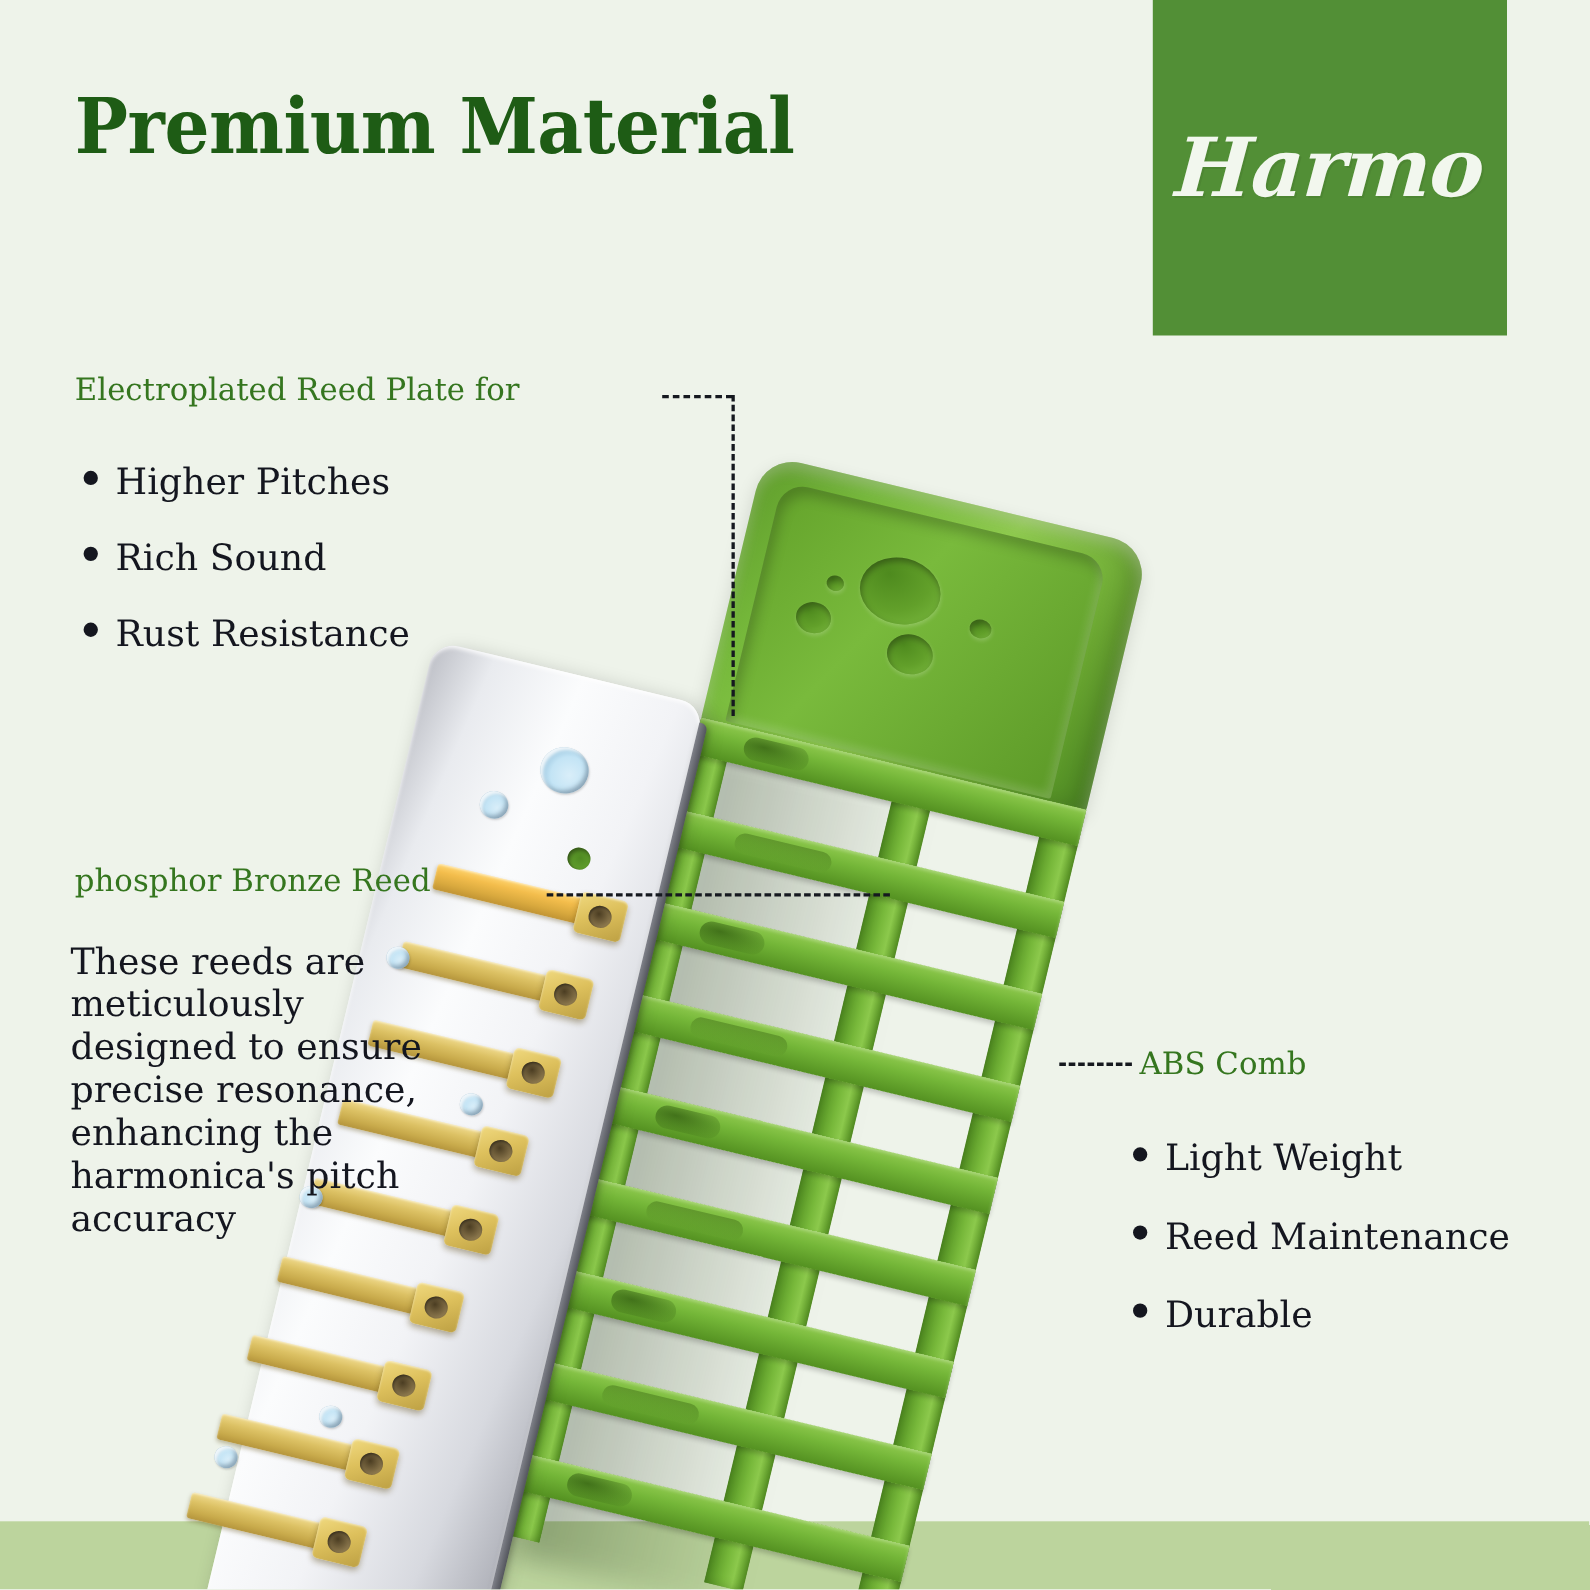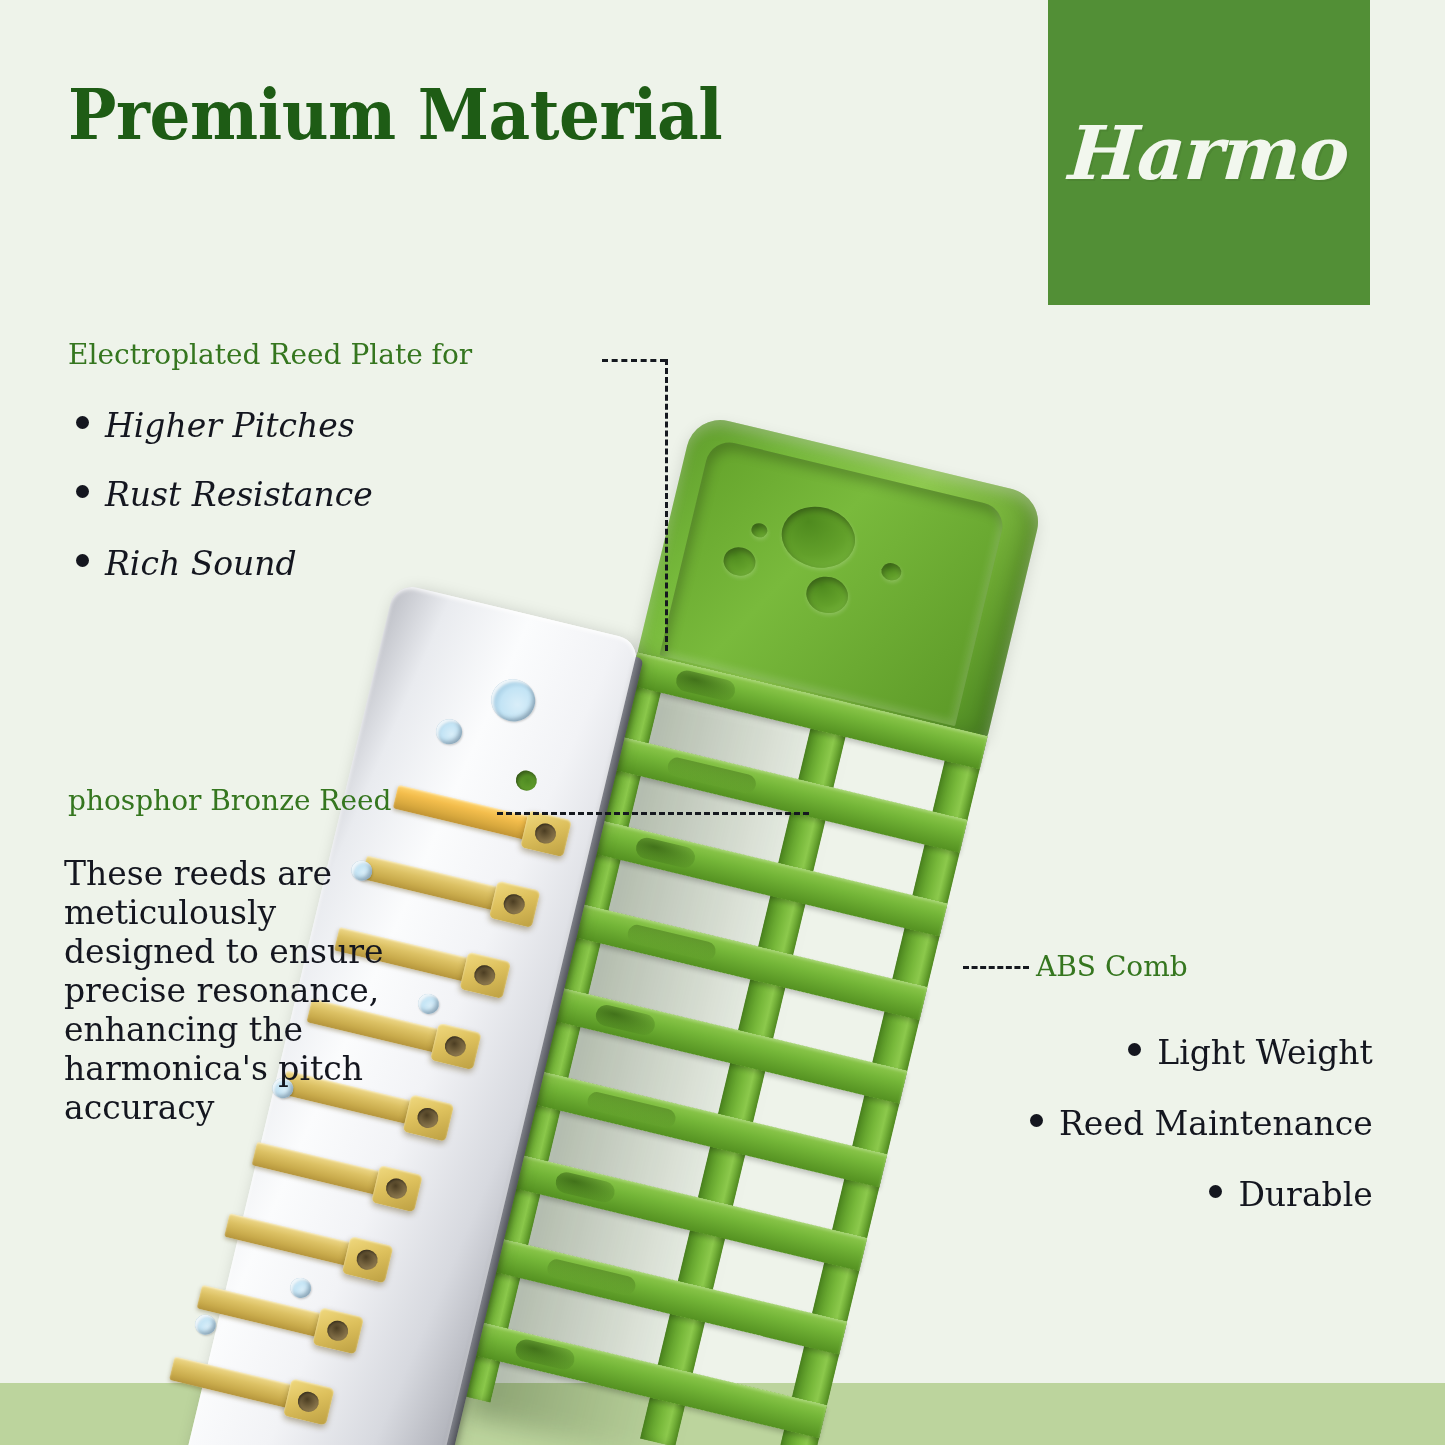--- a/index.html
+++ b/index.html
@@ -103,21 +103,21 @@
     width: 13px; height: 13px;
     border-radius: 50%;
     background: #14161f;
     margin-right: 16px;
     flex: 0 0 auto;
     position: relative;
     top: -8px;
   }
 
   #reedplate-bullets li { margin-bottom: 30px; }
-  #comb-bullets li { margin-bottom: 32px; justify-content: flex-end; }
+  #comb-bullets li { margin-bottom: 32px; }
 
   
   .para {
     position: absolute;
     left: 64px;
     top: 855px;
     width: 330px;
     font-family: "DejaVu Serif", serif;
     font-size: 33px;
     line-height: 1.18;
@@ -407,33 +407,33 @@
     <span class="logo-word">Harmo</span>
   </div>
 
   <h1 class="headline">Premium Material</h1>
 
   <div class="callout-head" style="left:68px; top:338px;">Electroplated Reed Plate for</div>
 
   <div class="leader h" style="left:602px; top:359px; width:64px;"></div>
   <div class="leader v" style="left:665px; top:359px; height:292px;"></div>
 
-  <ul class="bullets" id="reedplate-bullets" style="left:76px; top:406px;font-style:italic;">
+  <ul class="bullets" id="reedplate-bullets" style="left:76px; top:418px;">
     <li>
       <span class="dot"></span>
       <span>Higher Pitches</span>
     </li>
     <li>
       <span class="dot"></span>
+      <span>Rich Sound</span>
+    </li>
+    <li>
+      <span class="dot"></span>
       <span>Rust Resistance</span>
     </li>
-    <li>
-      <span class="dot"></span>
-      <span>Rich Sound</span>
-    </li>
   </ul>
 
   <div class="callout-head" style="left:68px; top:784px;">phosphor Bronze Reed</div>
 
   <div class="leader h" style="left:497px; top:812px; width:312px;"></div>
 
   <p class="para">These reeds are meticulously designed to ensure precise resonance, enhancing the harmonica's pitch accuracy</p>
 
   <div class="leader h" style="left:963px; top:966px; width:66px;"></div>
 

